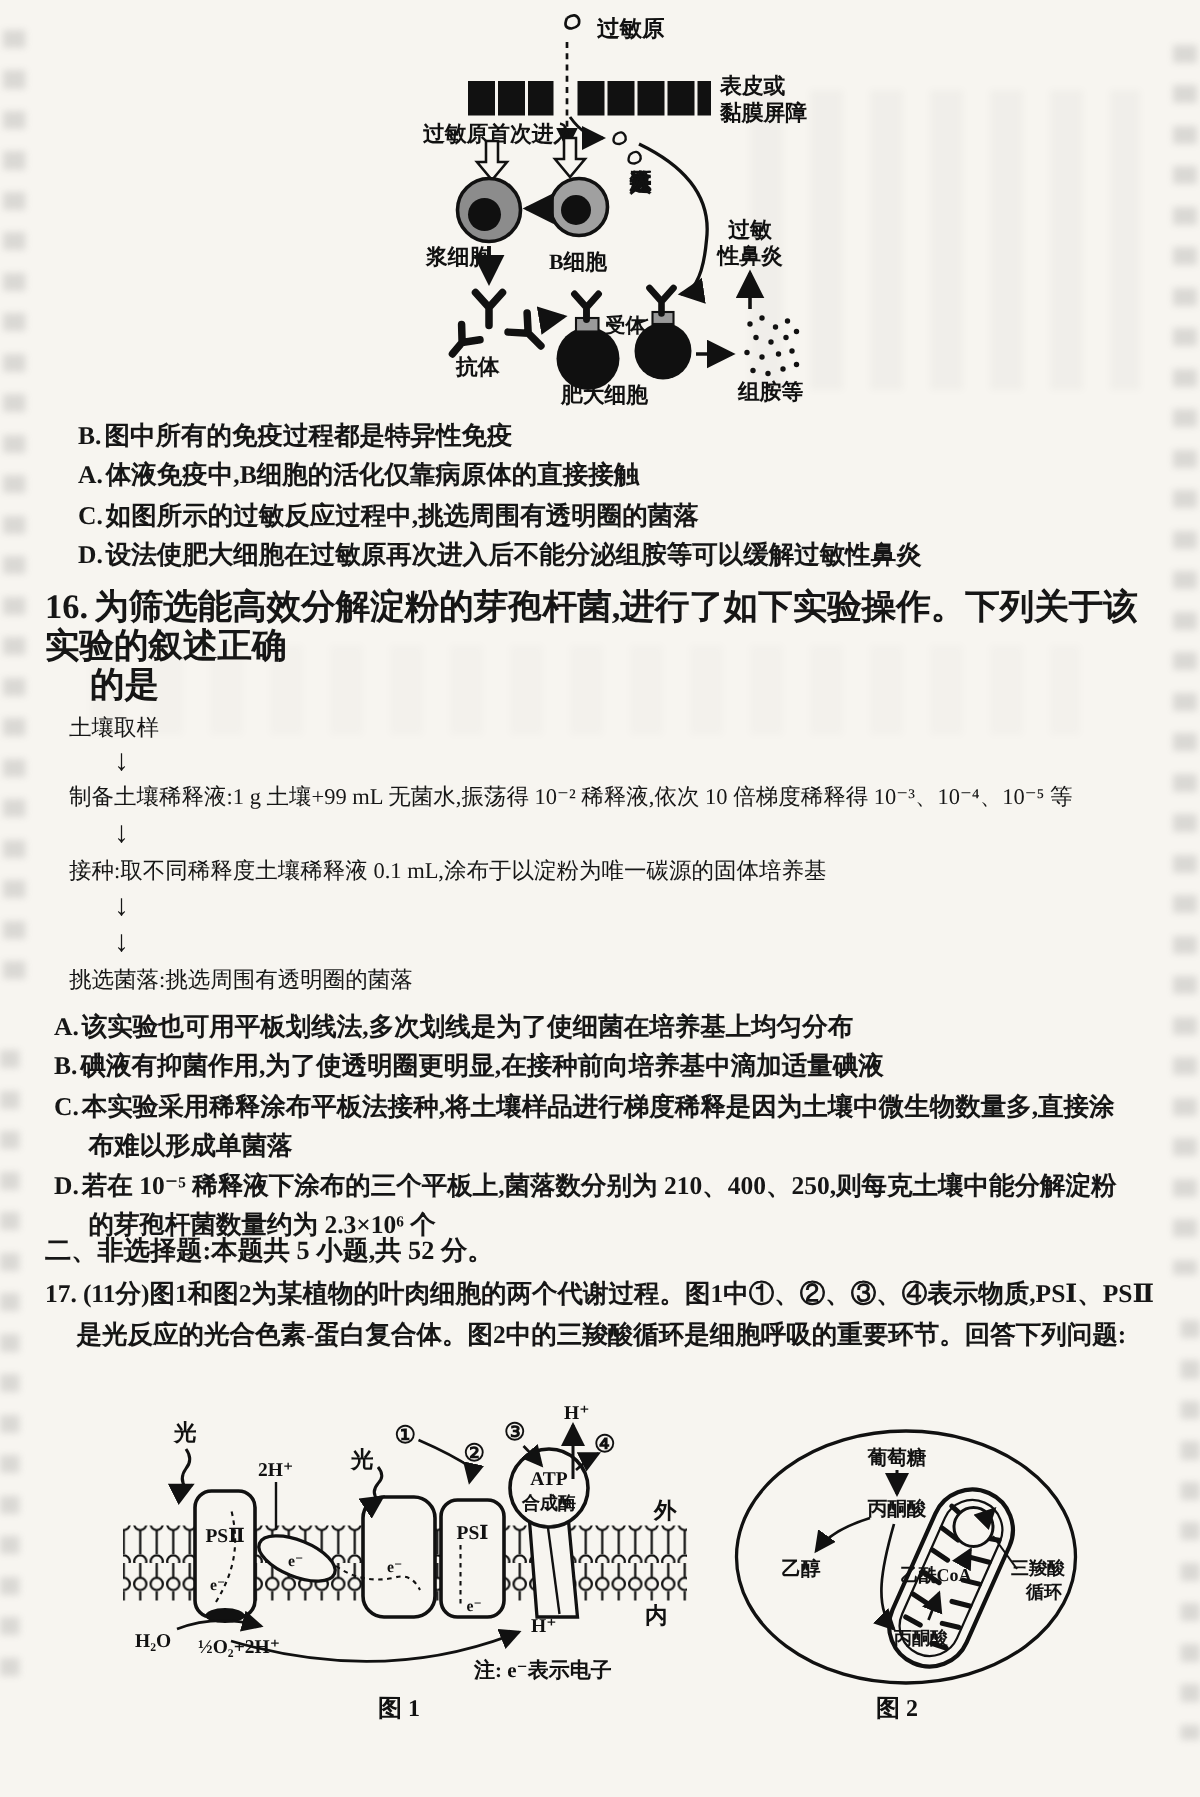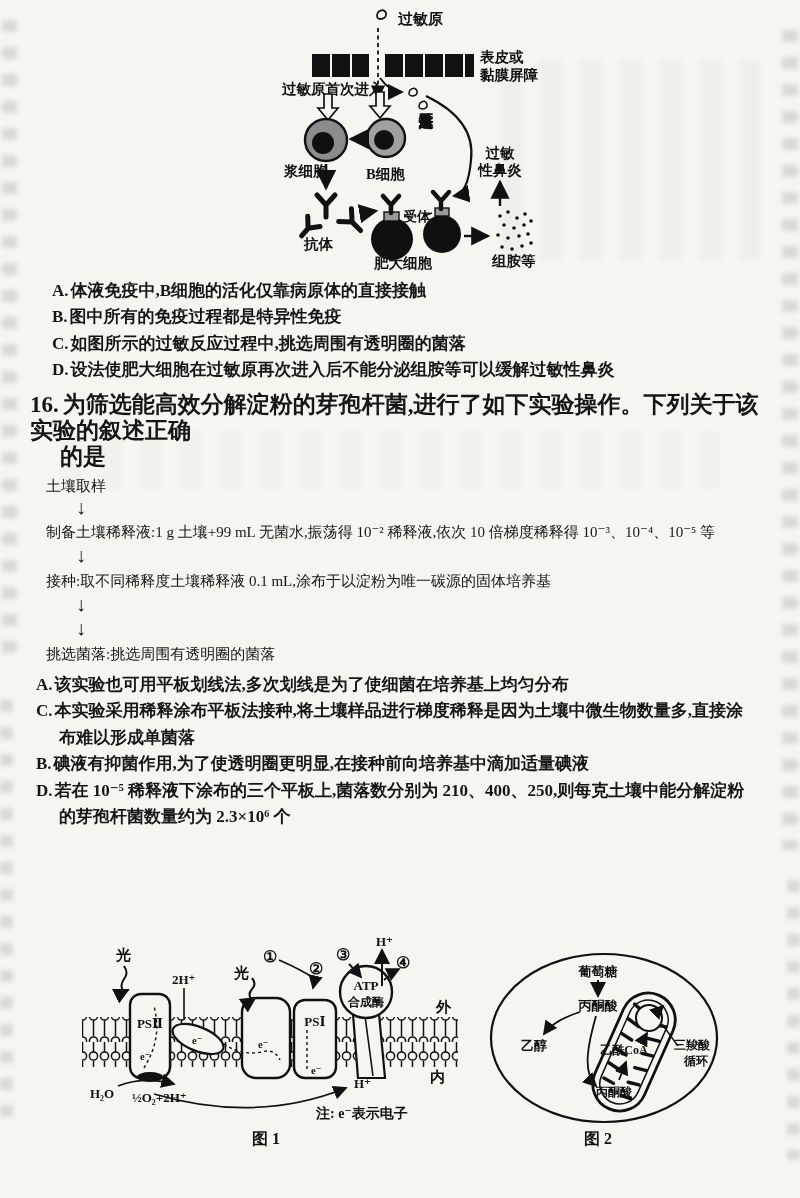--- a/index.html
+++ b/index.html
@@ -136,22 +136,22 @@
       <circle cx="257" cy="241" r="1.8"></circle>
     </g>
     <text x="218" y="264" font-size="14.5" font-weight="bold">组胺等</text>
 
     <line x1="226" y1="204" x2="226" y2="180" stroke="#111" stroke-width="2.4" marker-end="url(#mA)"></line>
     <text x="226" y="156" font-size="14.5" font-weight="bold" text-anchor="middle">过敏</text>
     <text x="226" y="173" font-size="14.5" font-weight="bold" text-anchor="middle">性鼻炎</text>
   </svg>
 
   <div style="position:absolute;left:52px;top:278px;width:730px;">
+    <div class="opt"><span class="optlabel">B.</span><span>图中所有的免疫过程都是特异性免疫</span></div>
     <div class="opt"><span class="optlabel">A.</span><span>体液免疫中,B细胞的活化仅靠病原体的直接接触</span></div>
-    <div class="opt"><span class="optlabel">B.</span><span>图中所有的免疫过程都是特异性免疫</span></div>
     <div class="opt"><span class="optlabel">C.</span><span>如图所示的过敏反应过程中,挑选周围有透明圈的菌落</span></div>
     <div class="opt"><span class="optlabel">D.</span><span>设法使肥大细胞在过敏原再次进入后不能分泌组胺等可以缓解过敏性鼻炎</span></div>
   </div>
 
   <div style="position:absolute;left:30px;top:392px;width:748px;">
     <div class="stemline"><span class="num">16.</span><span>为筛选能高效分解淀粉的芽孢杆菌,进行了如下实验操作。下列关于该实验的叙述正确</span></div>
     <div class="stemline" style="margin-left:30px;">的是</div>
 
     <div style="margin-top:6px;">
       <div class="flow-step">土壤取样</div>
@@ -159,26 +159,30 @@
       <div class="flow-step" style="margin-top:3px;">制备土壤稀释液:1 g 土壤+99 mL 无菌水,振荡得 10⁻² 稀释液,依次 10 倍梯度稀释得 10⁻³、10⁻⁴、10⁻⁵ 等</div>
       <div class="fa" style="margin-top:2px;">↓</div>
       <div class="flow-step" style="margin-top:4px;">接种:取不同稀释度土壤稀释液 0.1 mL,涂布于以淀粉为唯一碳源的固体培养基</div>
       <div class="fa" style="margin-top:2px;">↓</div>
       <div class="fa" style="margin-top:2px;">↓</div>
       <div class="flow-step" style="margin-top:4px;">挑选菌落:挑选周围有透明圈的菌落</div>
     </div>
 
     <div style="margin-top:7px;margin-left:6px;width:724px;">
       <div class="opt"><span class="optlabel">A.</span><span>该实验也可用平板划线法,多次划线是为了使细菌在培养基上均匀分布</span></div>
+      <div class="opt"><span class="optlabel">B.</span><span>碘液有抑菌作用,为了使透明圈更明显,在接种前向培养基中滴加适量碘液</span></div>
       <div class="opt"><span class="optlabel">C.</span><span>本实验采用稀释涂布平板法接种,将土壤样品进行梯度稀释是因为土壤中微生物数量多,直接涂布难以形成单菌落</span></div>
-      <div class="opt"><span class="optlabel">B.</span><span>碘液有抑菌作用,为了使透明圈更明显,在接种前向培养基中滴加适量碘液</span></div>
       <div class="opt"><span class="optlabel">D.</span><span>若在 10⁻⁵ 稀释液下涂布的三个平板上,菌落数分别为 210、400、250,则每克土壤中能分解淀粉的芽孢杆菌数量约为 2.3×10⁶ 个</span></div>
     </div>
   </div>
 
+  <div style="position:absolute;left:30px;top:820px;width:748px;">
+    <div class="sechead">二、非选择题:本题共 5 小题,共 52 分。</div>
+    <div class="q17p"><span class="num">17.</span><span>(11分)图1和图2为某植物的叶肉细胞的两个代谢过程。图1中①、②、③、④表示物质,PSⅠ、PSⅡ是光反应的光合色素-蛋白复合体。图2中的三羧酸循环是细胞呼吸的重要环节。回答下列问题:</span></div>
+  </div>
 
   <svg width="405" height="218" viewBox="0 0 405 218" style="position:absolute;left:66px;top:936px;">
     <defs>
       <marker id="m1" markerWidth="9" markerHeight="9" refX="7" refY="4" orient="auto">
         <path d="M0,0 L8,4 L0,8 z" fill="#111"></path>
       </marker>
       <pattern id="lipT" width="11" height="25" patternUnits="userSpaceOnUse">
         <line x1="5.5" y1="8" x2="5.5" y2="25" stroke="#111" stroke-width="1.5"></line>
         <circle cx="5.5" cy="5" r="4.1" fill="#f7f5f0" stroke="#111" stroke-width="1.5"></circle>
       </pattern>

